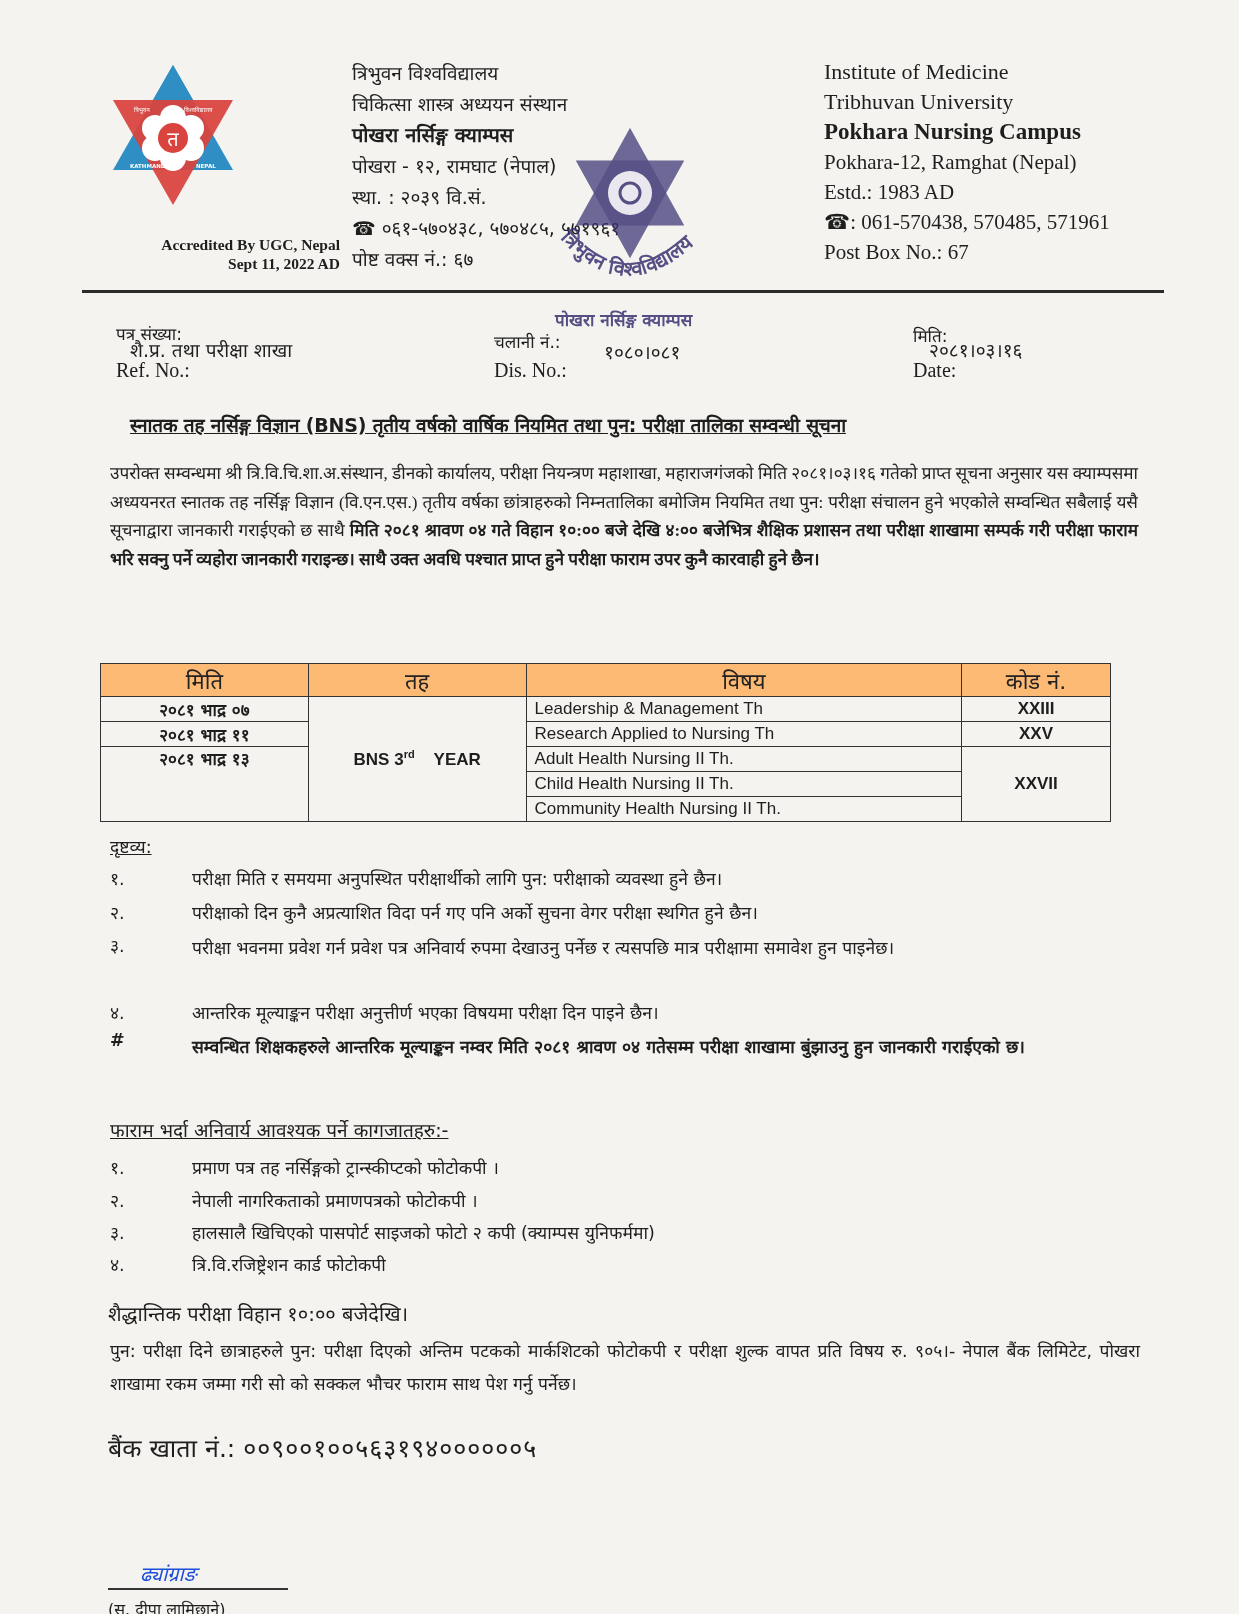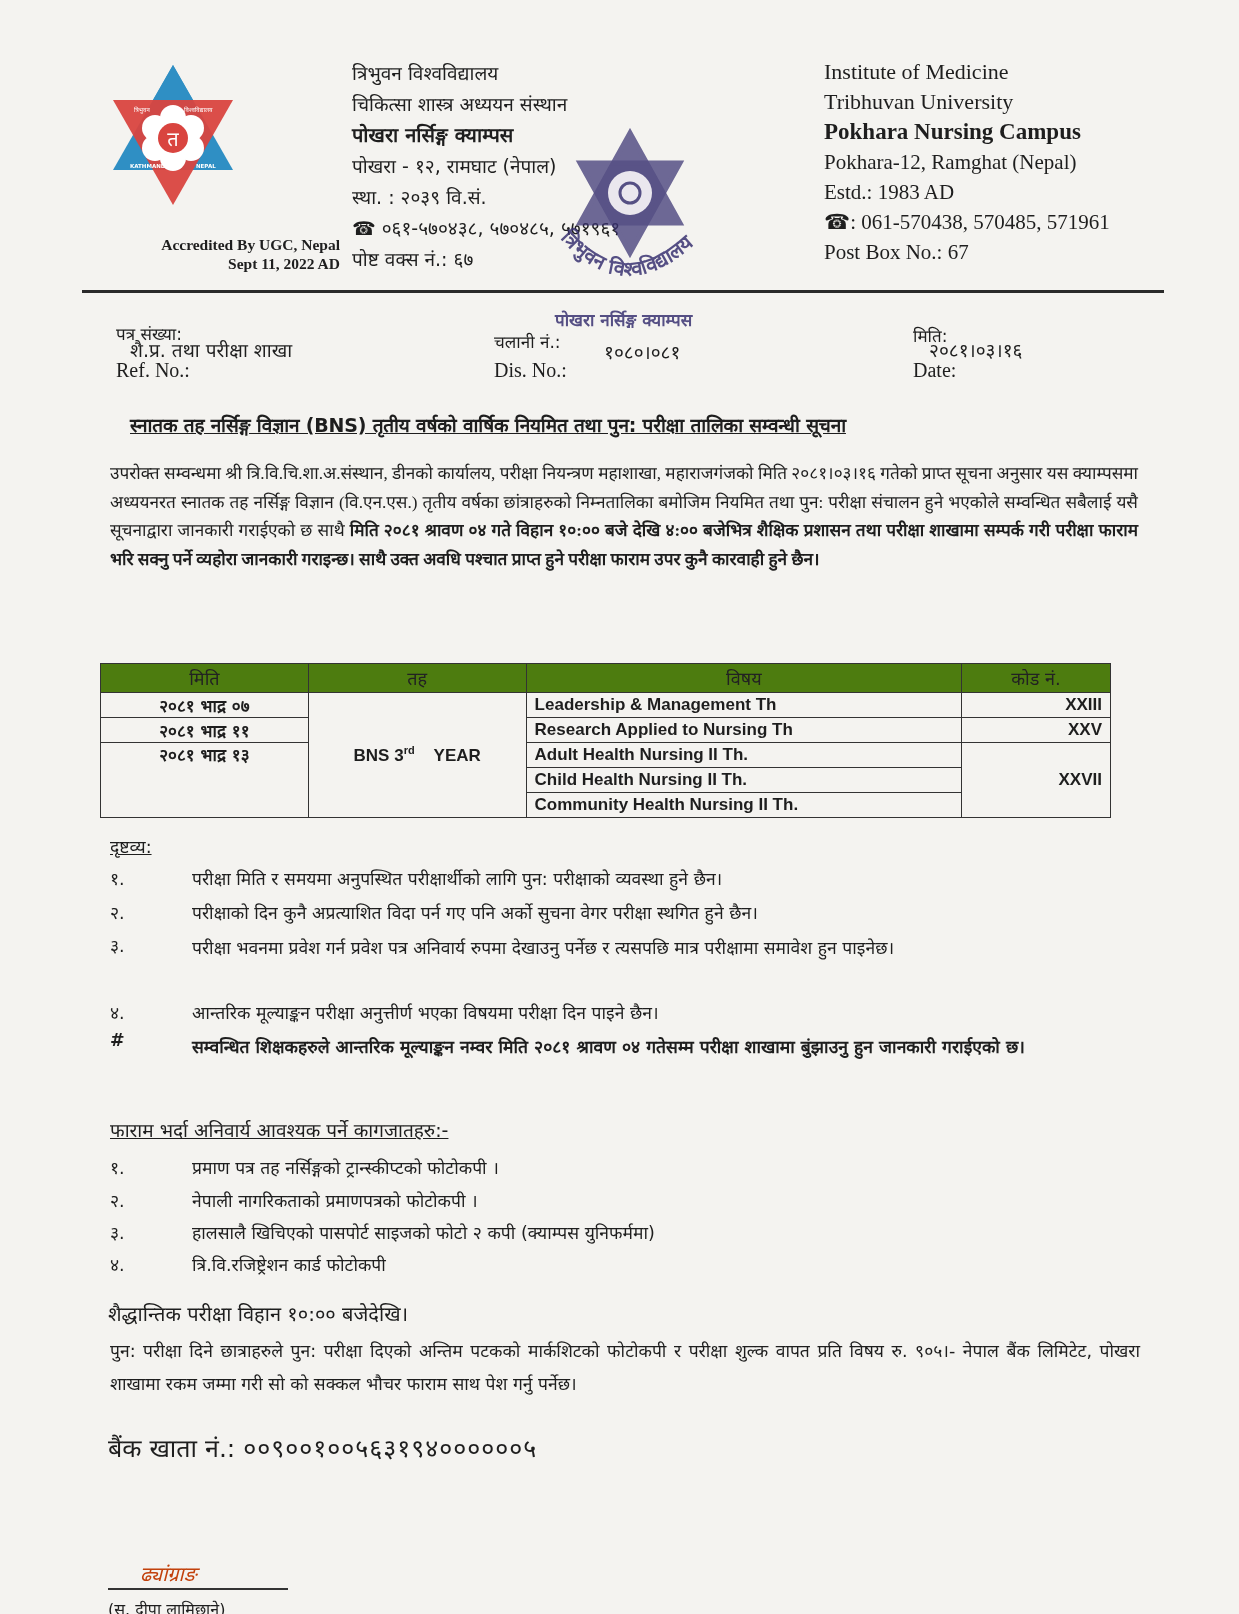--- a/index.html
+++ b/index.html
@@ -29,38 +29,38 @@
   
   .title { left: 130px; top: 412px; font-family: "DejaVu Sans", sans-serif; font-size: 19px; font-weight: bold;
     text-decoration: underline; white-space: nowrap; letter-spacing: -0.2px; }
   
   .para { left: 110px; top: 460px; width: 1028px; font-family: Liberation Serif, serif; font-size: 17.2px;
     line-height: 28.5px; text-align: justify; }
   .para .bold { font-weight: bold; }
   
   table.exam { position: absolute; left: 100px; top: 663px; width: 1011px; border-collapse: collapse;
     font-family: "Liberation Sans", sans-serif; }
-  table.exam th { background: #4d7c0f; font-weight: normal; font-family: "DejaVu Sans", sans-serif;
-    font-size: 18px; height: 26px; border: 1.5px solid #333; color: #222; }
+  table.exam th { background: #fdba74; font-weight: normal; font-family: "DejaVu Sans", sans-serif;
+    font-size: 22px; height: 26px; border: 1.5px solid #333; color: #222; }
   table.exam td { border: 1.5px solid #333; font-size: 17px; height: 24px; padding: 0 8px; }
   td.date { font-family: "DejaVu Sans", sans-serif; text-align: center; font-weight: bold; border-bottom: none !important; border-top: none !important; }
   td.date.first { border-top: 1.5px solid #333 !important; }
-  td.subj { font-weight: bold; }
-  td.code { font-weight: bold; text-align: right; }
+  td.subj { font-weight: normal; }
+  td.code { font-weight: bold; text-align: center; }
   td.level { font-weight: bold; text-align: center; }
   sup { font-size: 11px; }
   
   .np-sec { font-family: "DejaVu Sans", sans-serif; font-size: 17.5px; }
   .uline { text-decoration: underline; }
   .num { position: absolute; left: 110px; }
   .txt { position: absolute; left: 192px; width: 960px; text-align: justify; }
   .bold { font-weight: bold; }
   .bank { left: 108px; top: 1430px; font-family: "DejaVu Sans", sans-serif; font-size: 25px; }
   .sigline { left: 108px; top: 1588px; width: 180px; height: 1.5px; background: #333; }
-  .sig { left: 140px; top: 1560px; font-family: "DejaVu Serif", serif; font-style: italic; font-size: 20px; color: #c2410c; }
+  .sig { left: 140px; top: 1560px; font-family: "DejaVu Serif", serif; font-style: italic; font-size: 20px; color: #1d4ed8; }
   .signame { left: 108px; top: 1598px; font-family: "DejaVu Sans", sans-serif; font-size: 16px; }
 </style>
 </head>
 <body>
 
 <svg class="abs logo" viewBox="0 0 130 150">
   <polygon points="65,5 125,110 5,110" fill="#2f8fc4"></polygon>
   <polygon points="5,40 125,40 65,145" fill="#d9443f" opacity="0.95"></polygon>
   <polygon points="65,5 85,40 45,40" fill="#2f8fc4"></polygon>
   <g fill="#fff">

